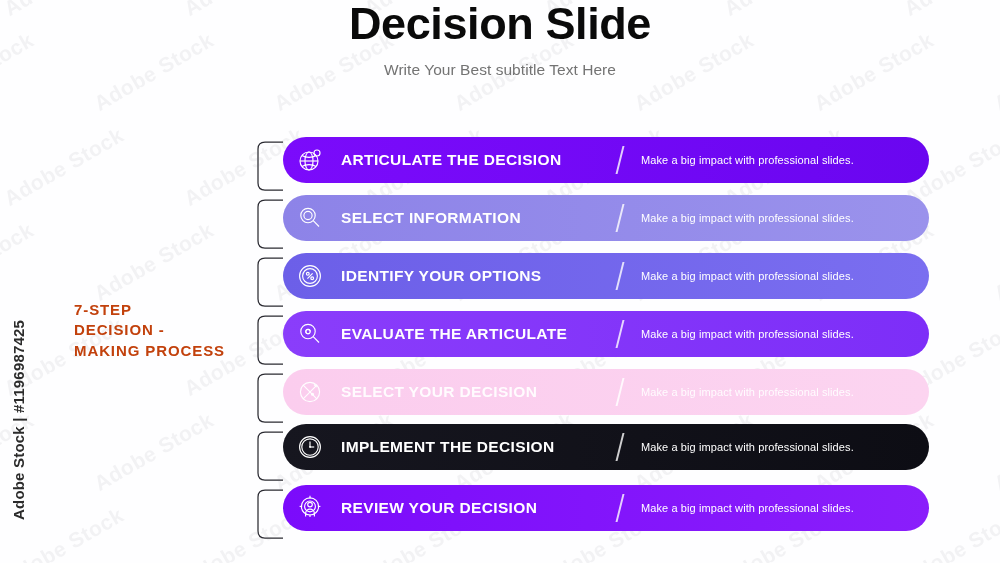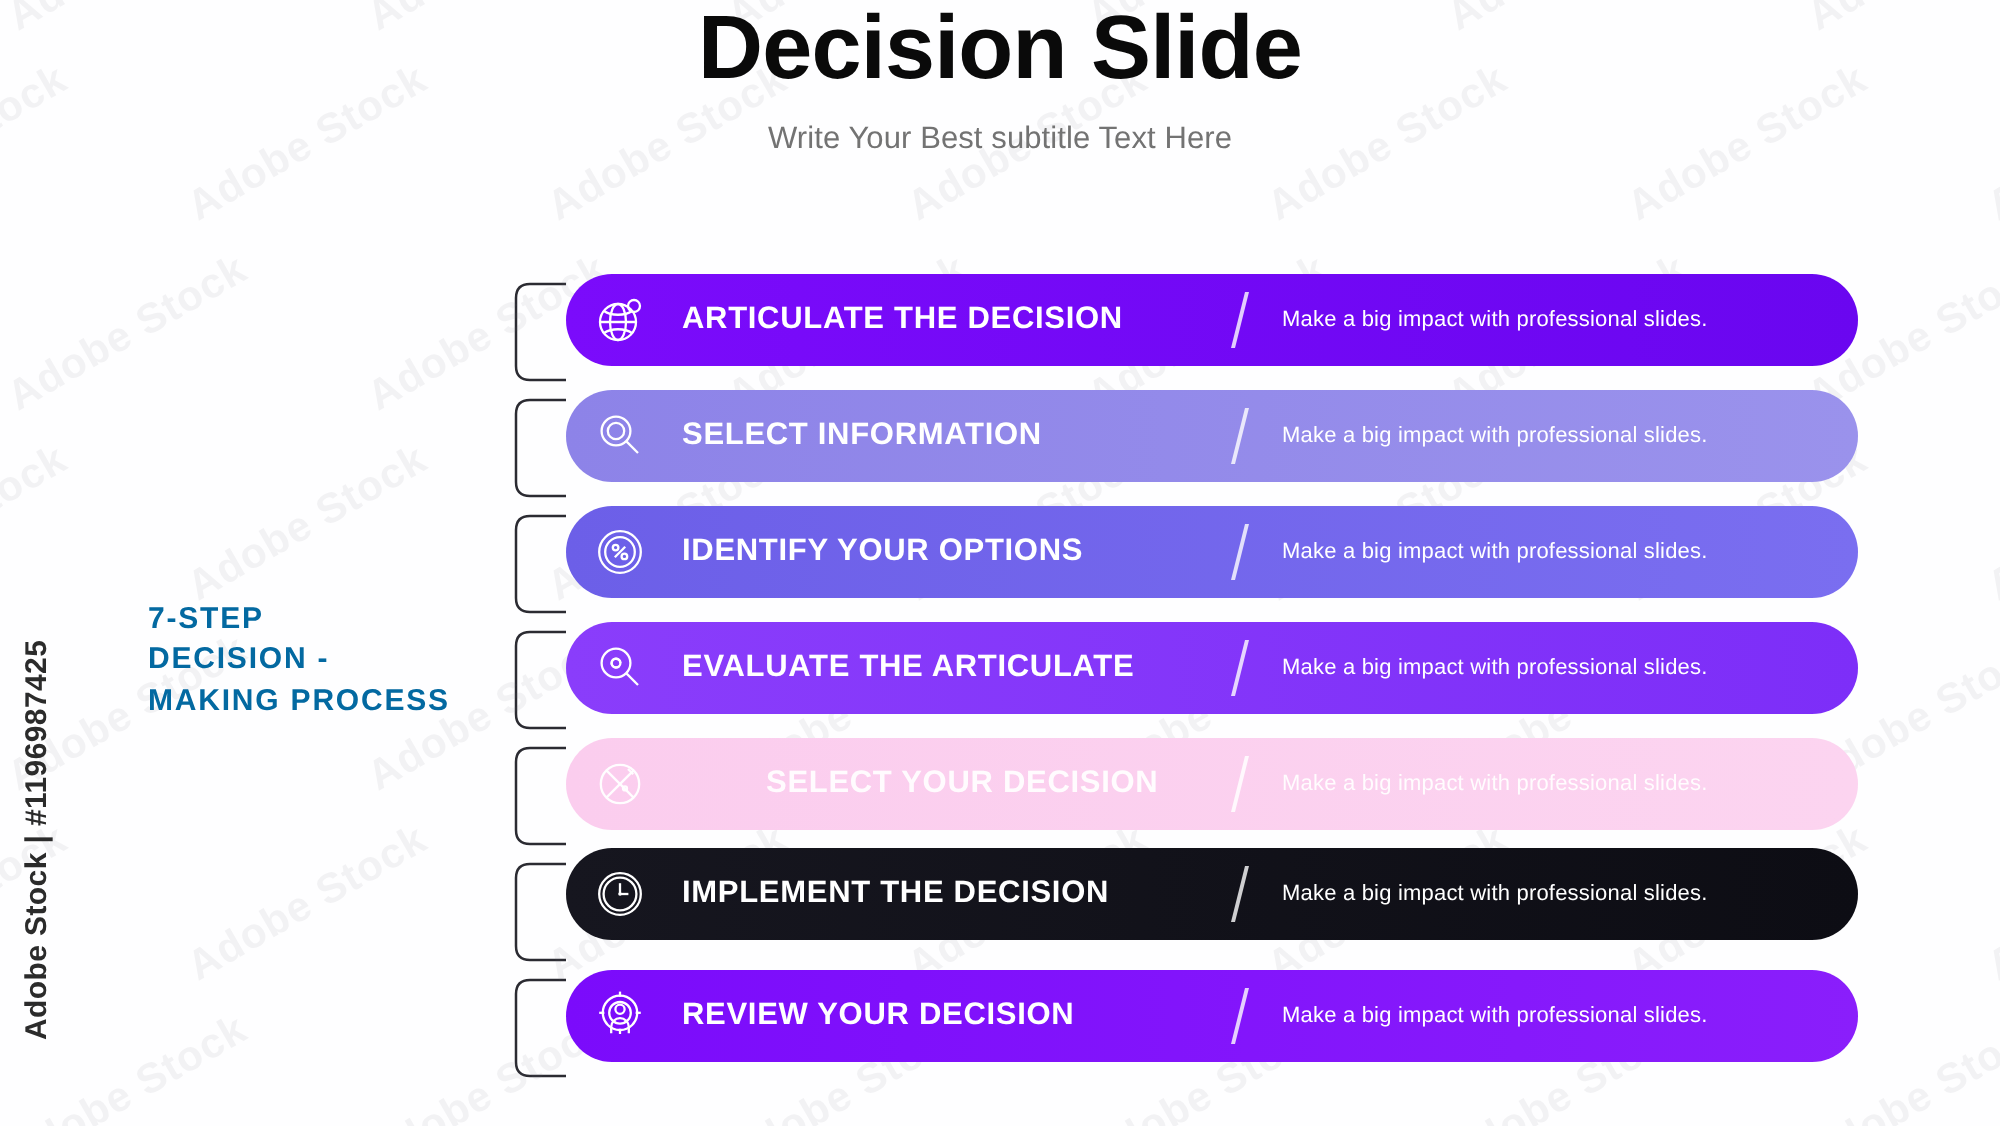--- a/index.html
+++ b/index.html
@@ -62,21 +62,21 @@
   }
 
   
   #left-caption {
     position:absolute;
     left:74px; top:300px;
     width:180px;
     font-size:15px;
     font-weight:700;
     line-height:1.35;
-    color:#0369a1;
+    color:#c2410c;
     letter-spacing:.9px;
     z-index:5;
   }
 
   
   #brackets { position:absolute; left:0; top:0; width:1000px; height:563px; z-index:3; }
 
   
   #rows { position:absolute; left:0; top:0; width:1000px; height:395px; z-index:5; }
   .row {
@@ -246,21 +246,21 @@
        <circle cx="12" cy="11.5" r="7.2" stroke="#fff" fill="none" stroke-width="1.15"></circle>
        <circle cx="12" cy="11.5" r="2.2" stroke="#fff" fill="none" stroke-width="1.15"></circle>
        <path d="M14.2 11.5 a2.2 2.2 0 1 0 -0.6 1.6" stroke="#fff" fill="none" stroke-width="1.15"></path>
        <line x1="17.2" y1="16.7" x2="23" y2="22.5" stroke="#fff" fill="none" stroke-width="1.15"></line>
      </svg>
         </div>
         <div class="step-title">EVALUATE THE ARTICULATE</div>
         <div class="divider"></div>
         <div class="desc">Make a big impact with professional slides.</div>
       </div>
-      <div class="row faded" style="top: 369px; background: linear-gradient(90deg, rgb(251, 205, 238) 0%, rgb(252, 212, 240) 100%); gap: 42px;">
+      <div class="row faded" style="top: 369px; background: linear-gradient(90deg, rgb(251, 205, 238) 0%, rgb(252, 212, 240) 100%);">
         <div class="icon-wrap">
           <svg width="28" height="28" viewBox="0 0 28 28">
        <circle cx="14" cy="14" r="9.6" stroke="rgba(255,255,255,.95)" fill="none" stroke-width="1.15"></circle>
        <line x1="7.2" y1="20.8" x2="20.8" y2="7.2" stroke="rgba(255,255,255,.95)" fill="none" stroke-width="1.15"></line>
        <line x1="7.2" y1="7.2" x2="20.8" y2="20.8" stroke="rgba(255,255,255,.95)" fill="none" stroke-width="1.15"></line>
        <path d="M18 6.5 l2.6 2.6" stroke="rgba(255,255,255,.95)" fill="none" stroke-width="1.15"></path>
        <circle cx="16.5" cy="16.2" r="1" stroke="rgba(255,255,255,.95)" fill="none" stroke-width="1.15"></circle>
      </svg>
         </div>
         <div class="step-title">SELECT YOUR DECISION</div>

